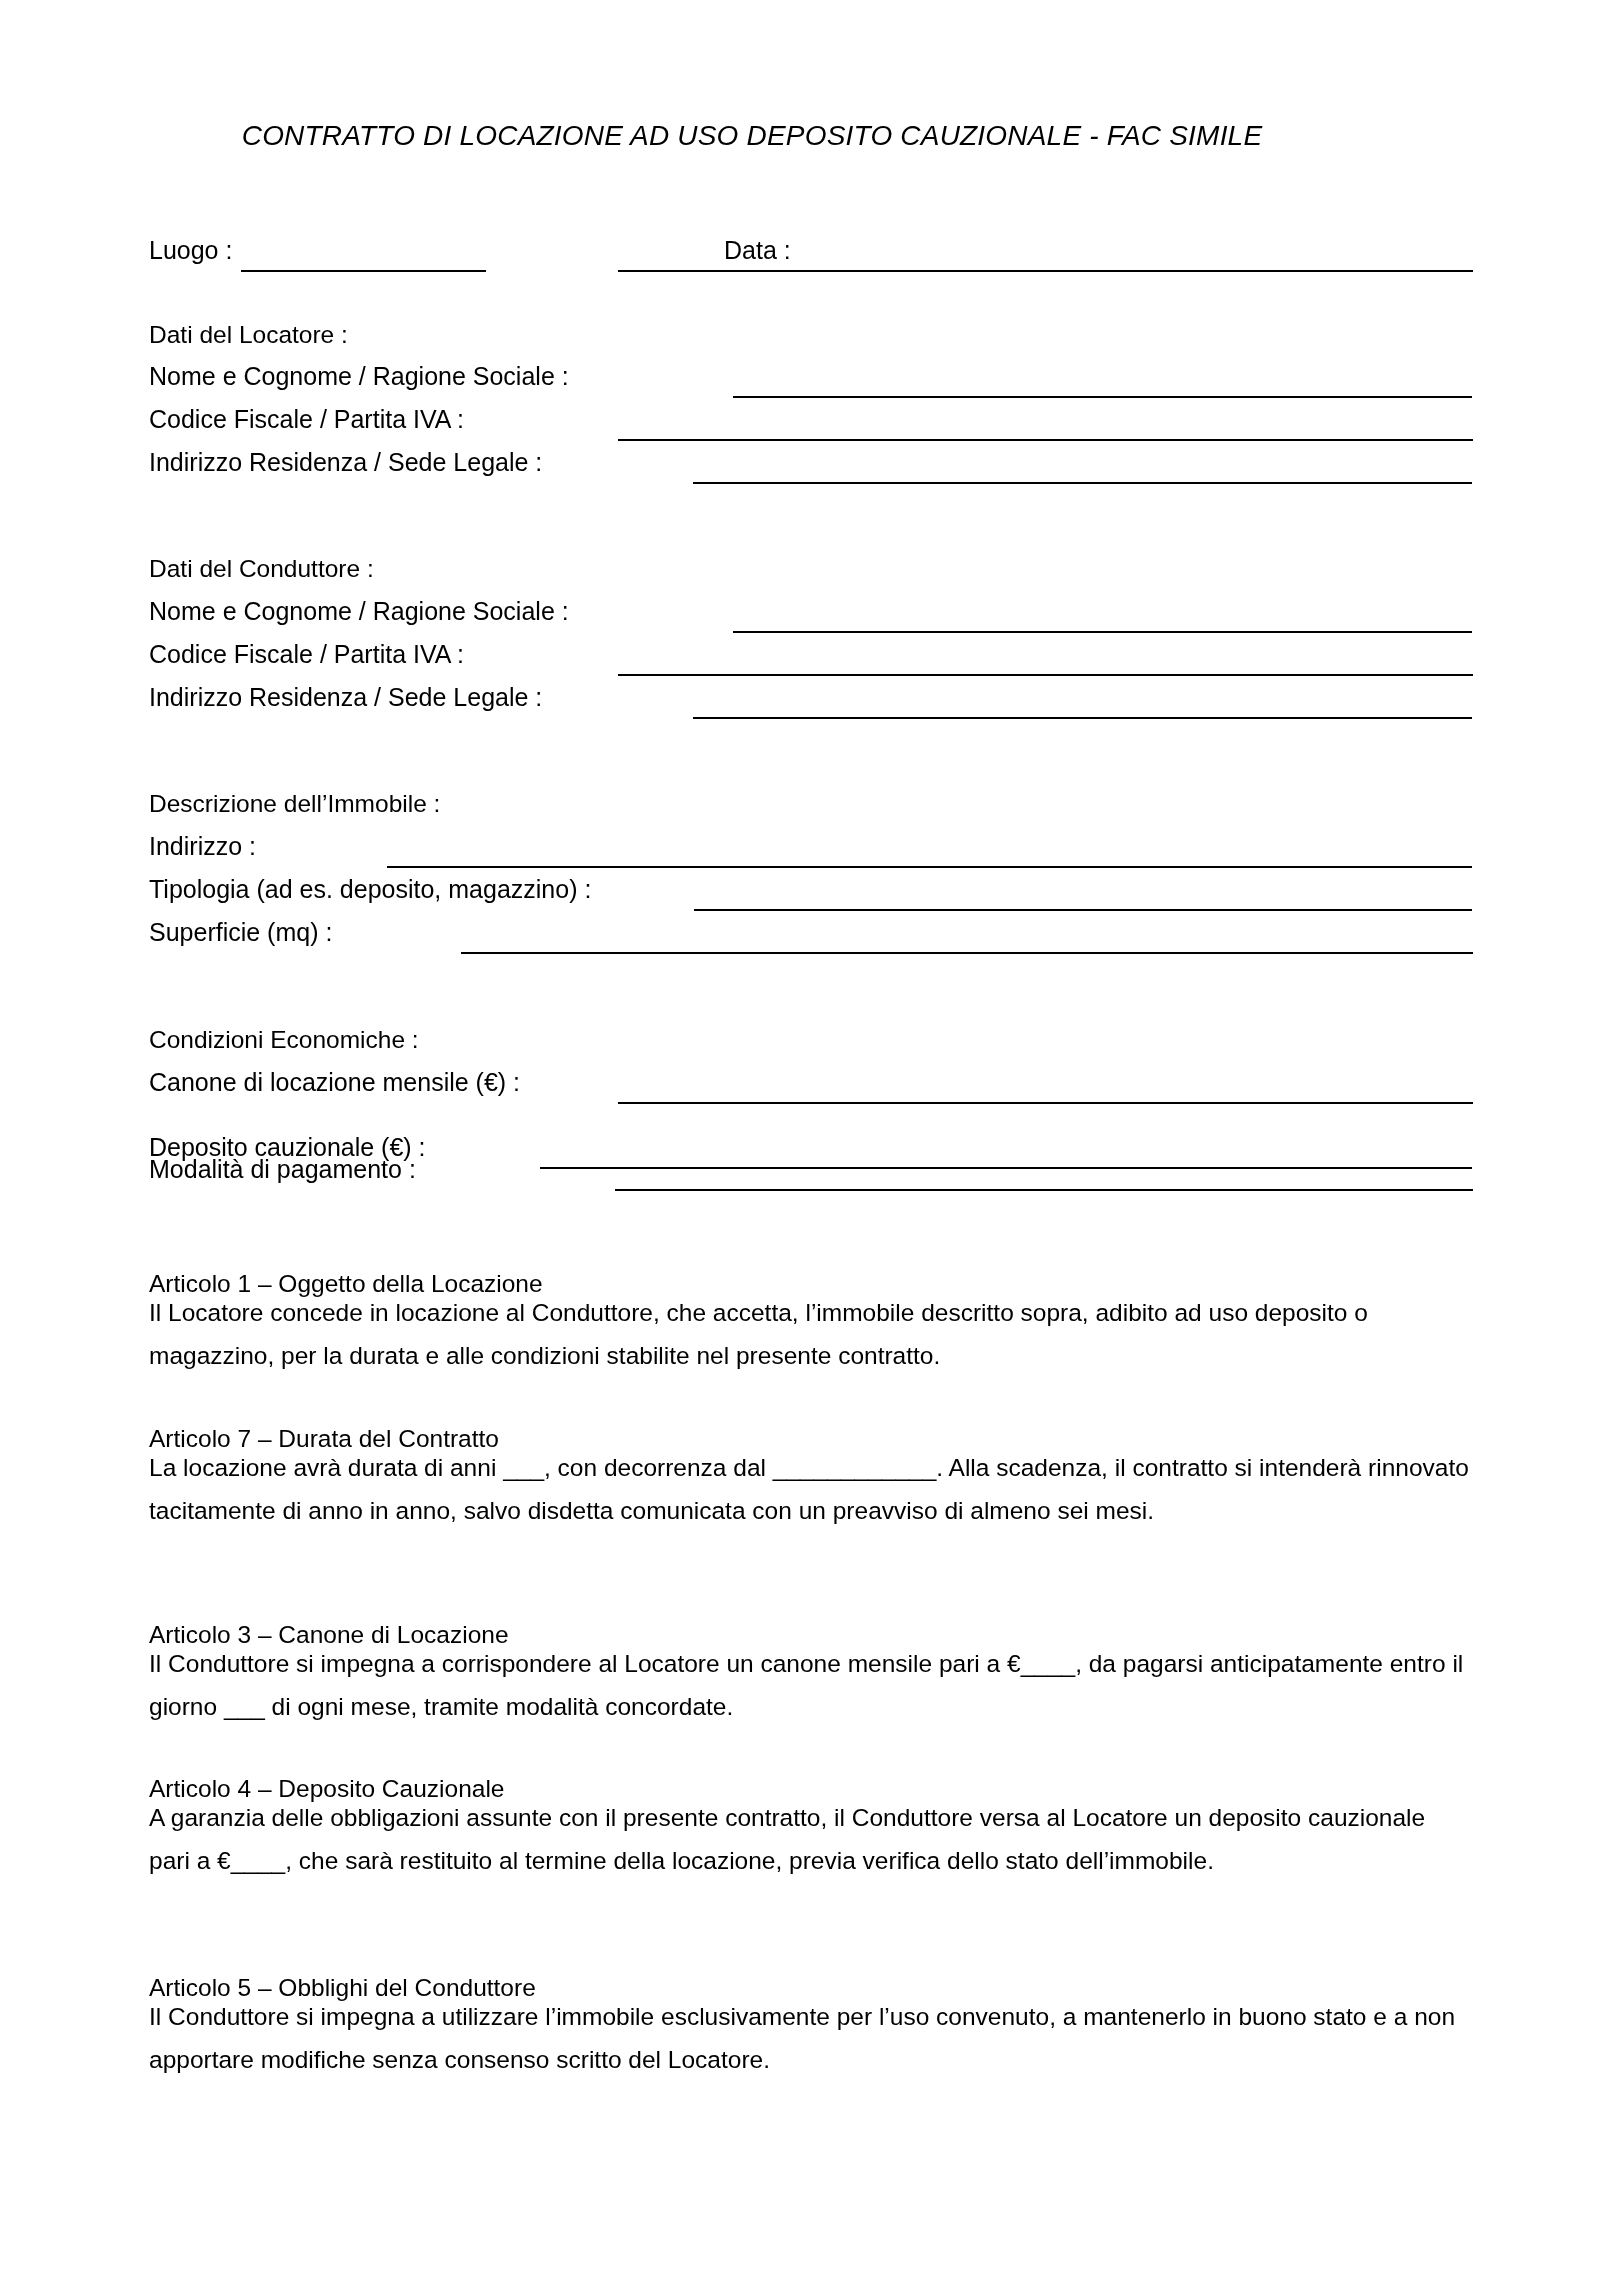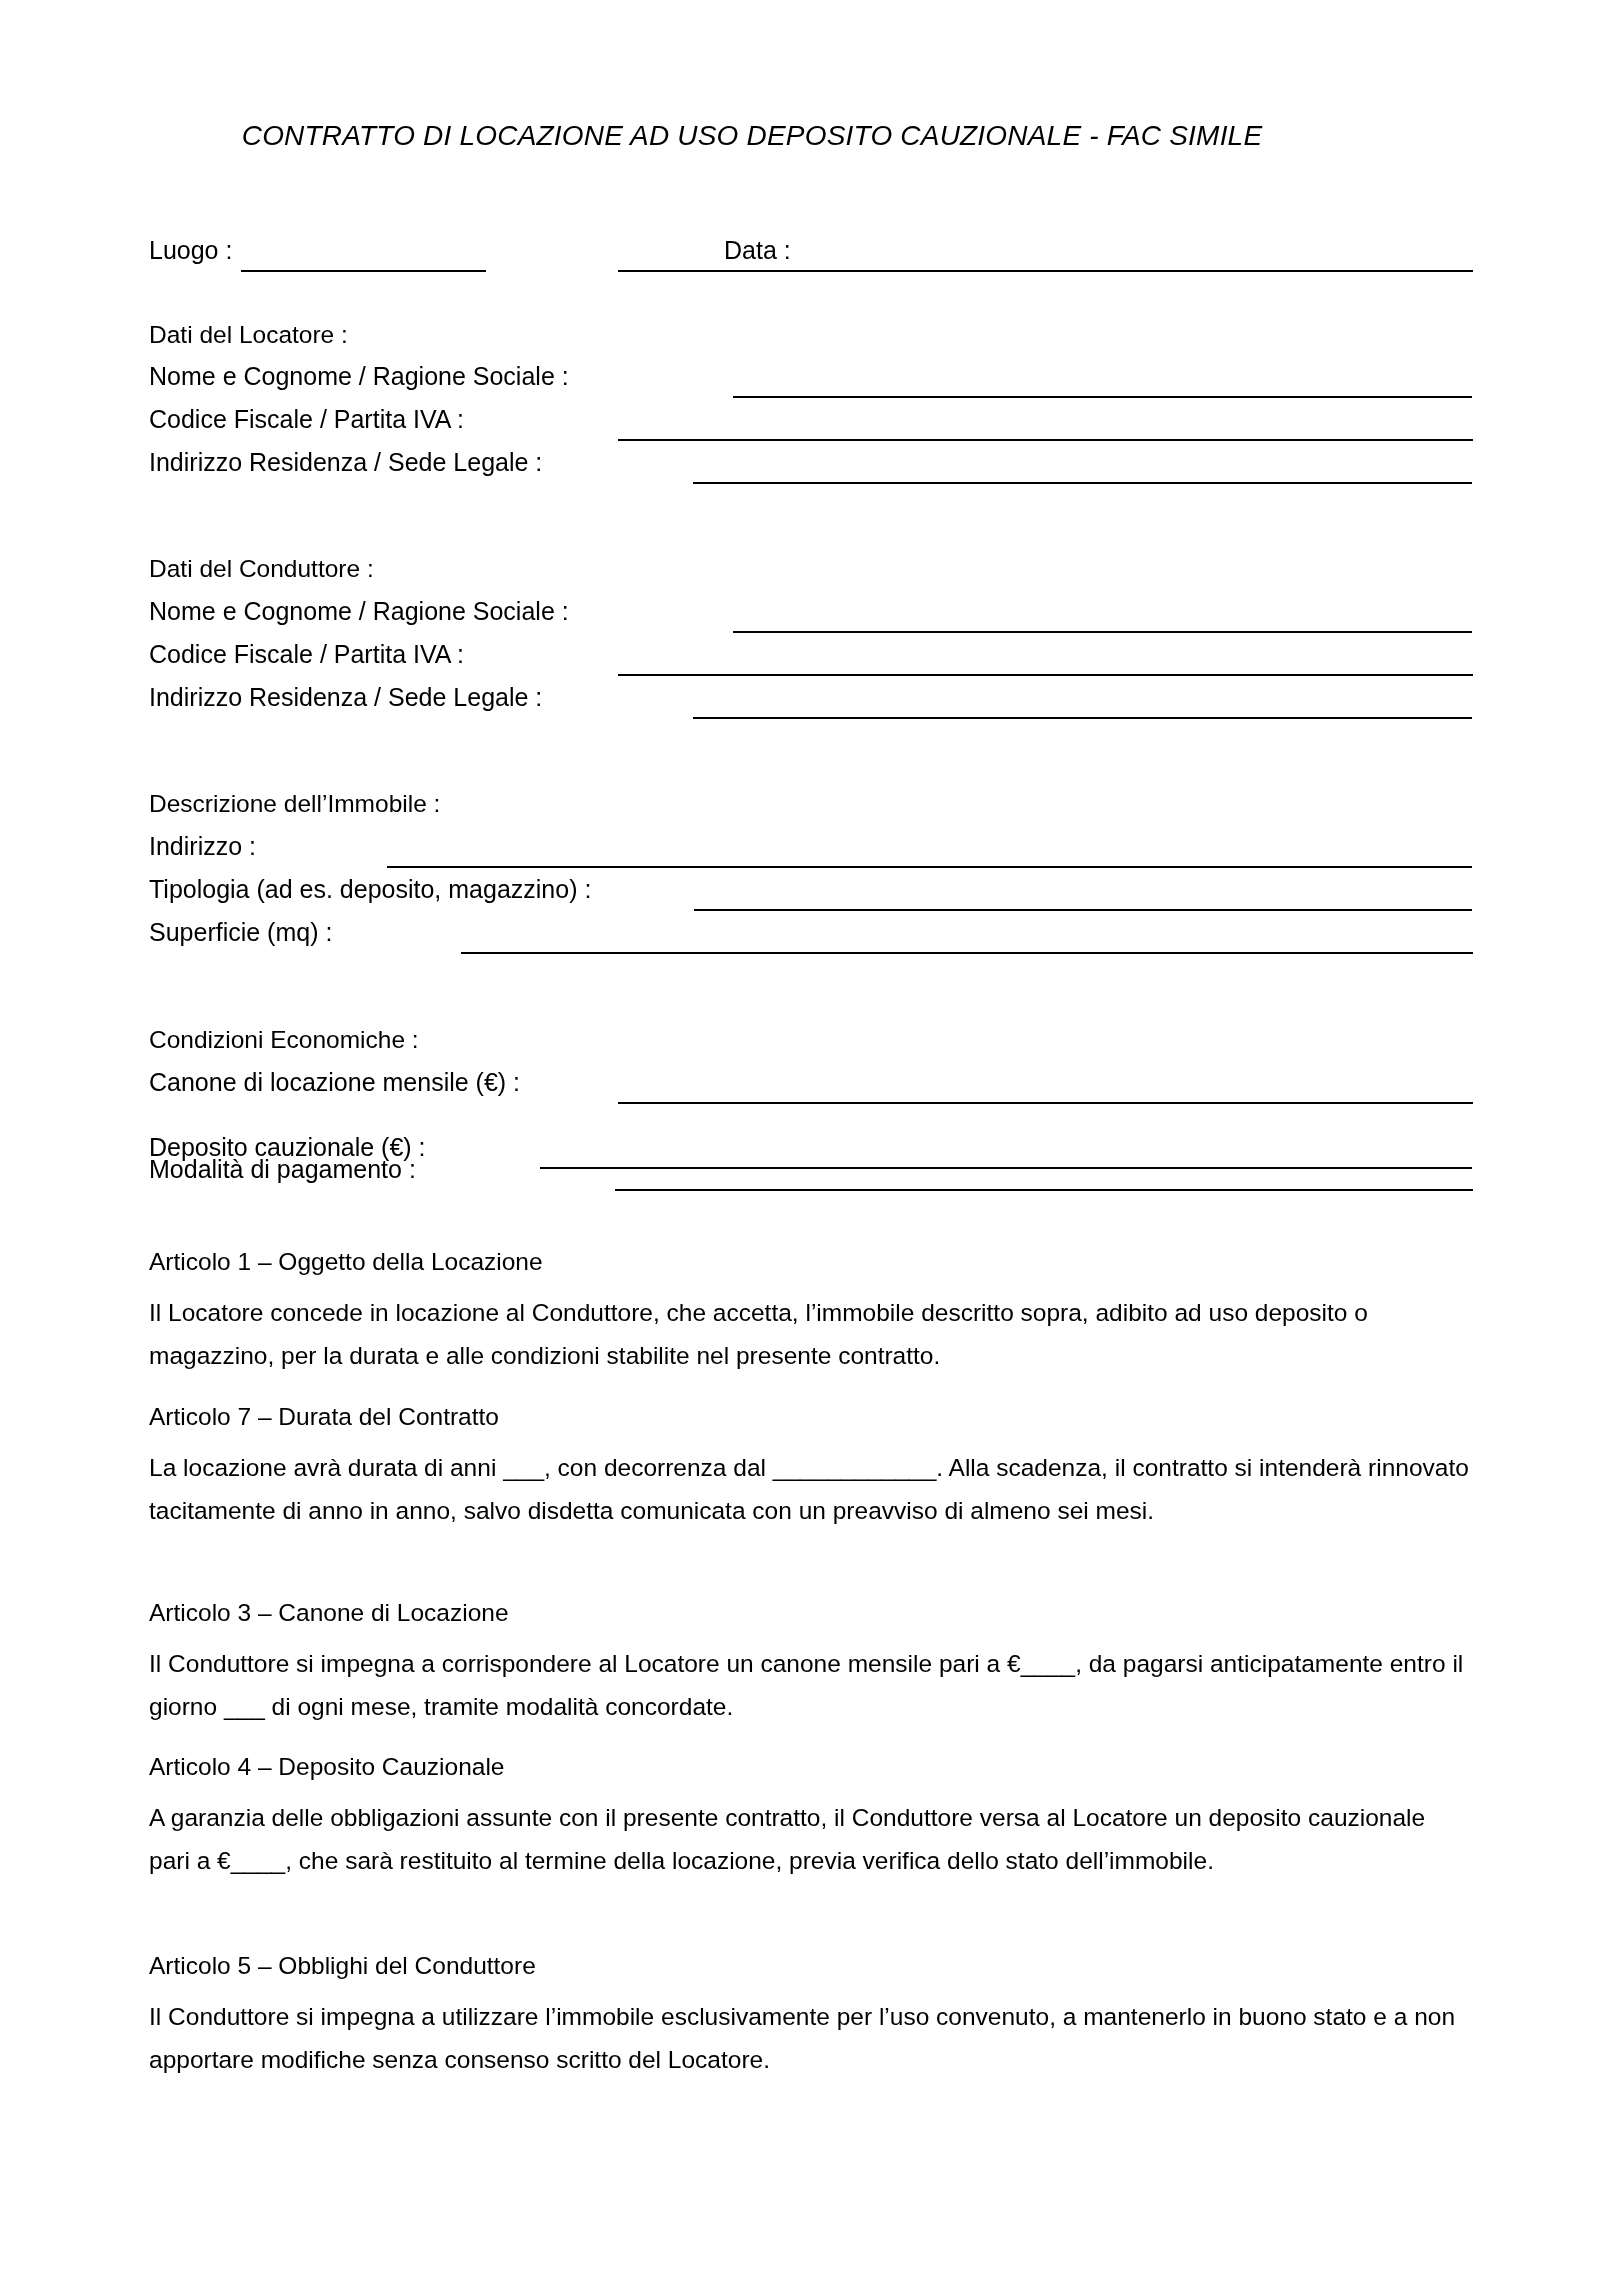--- a/index.html
+++ b/index.html
@@ -61,20 +61,21 @@
     line-height: 31px;
   }
 
   
   .article-title {
     position: absolute;
     left: 149px;
     font-size: 24.5px;
     white-space: nowrap;
     line-height: 33px;
+    margin-top: 22px;
   }
   .article-body {
     position: absolute;
     left: 149px;
     width: 1323px;
     font-size: 24.5px;
     line-height: 43px;
     text-align: left;
   }
 </style>

